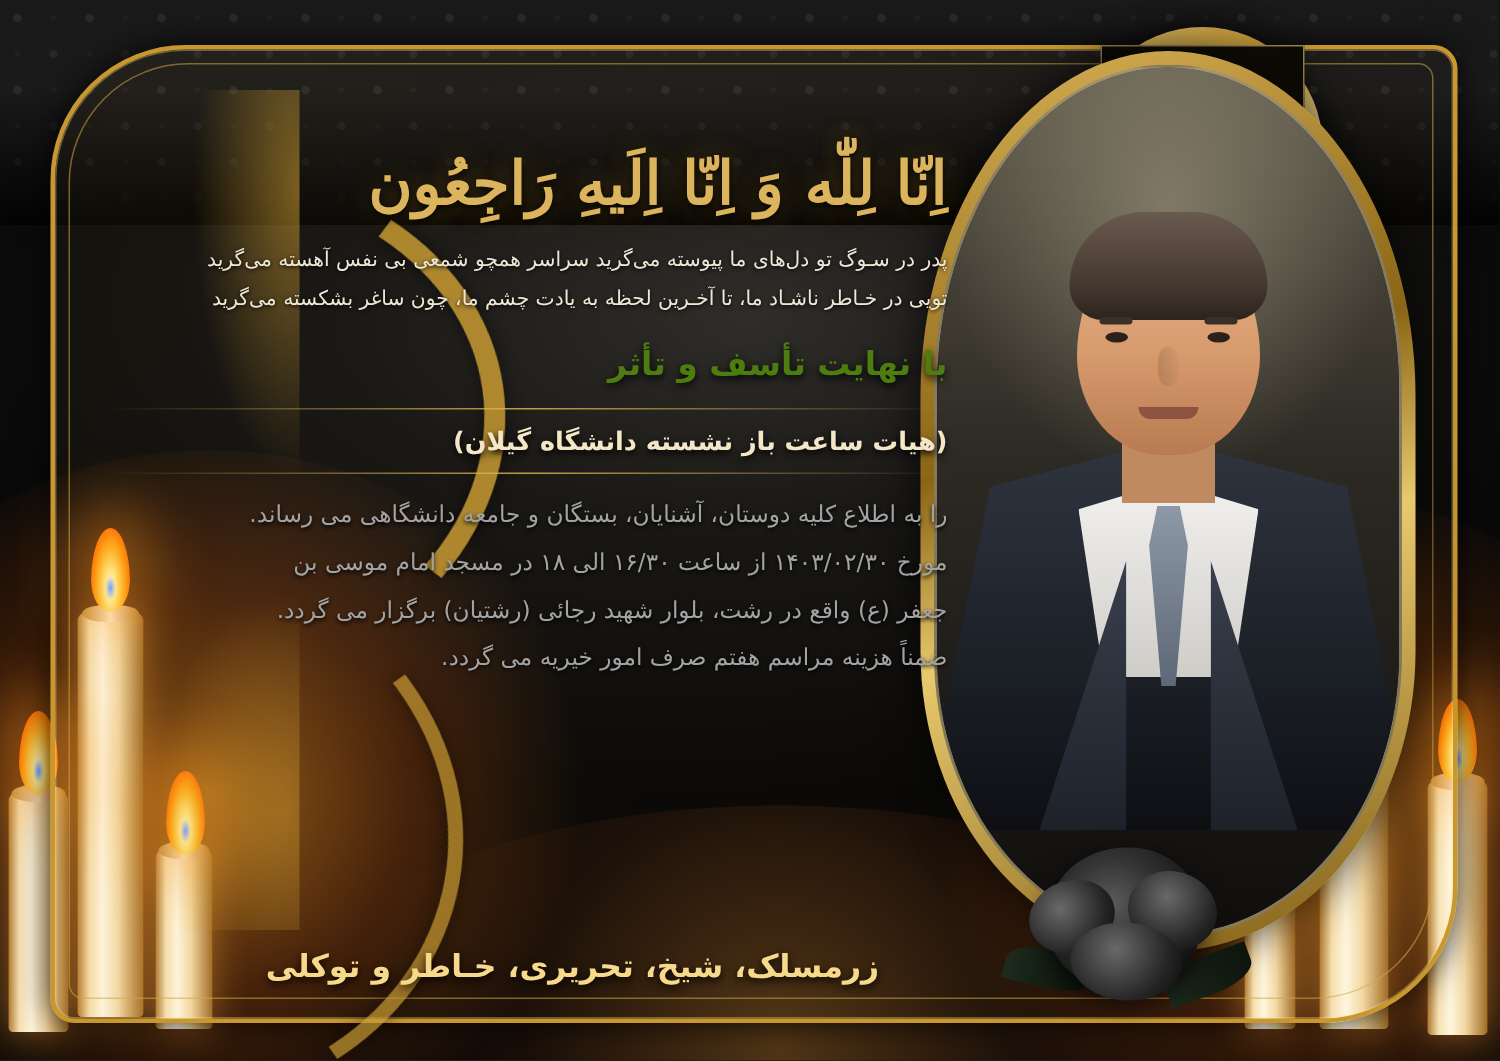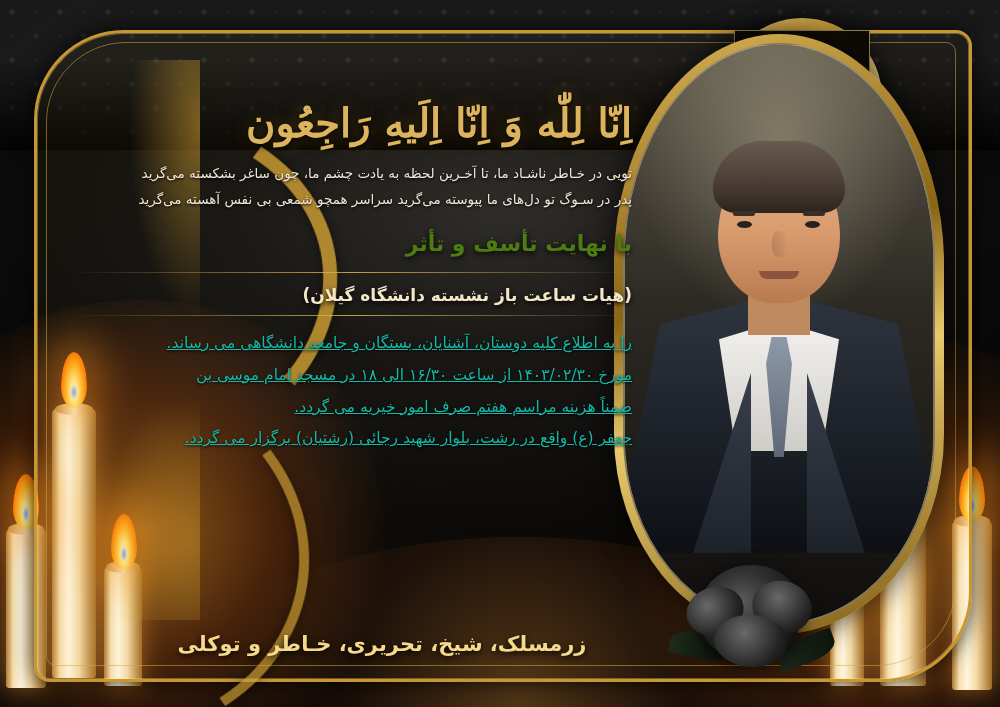--- a/index.html
+++ b/index.html
@@ -349,26 +349,25 @@
     text-shadow: 0 3px 10px rgba(0,0,0,0.95), 0 0 24px rgba(255,200,120,0.25);
   }
   .deceased-title {
     color: #f3e7c8;
     font-size: 17px;
     font-weight: bold;
     margin-bottom: 8px;
     text-shadow: 0 2px 5px #000;
   }
   .body-text {
-    color: #14b8a6;
+    color: #a3a3a3;
     font-size: 15.5px;
     line-height: 2.05;
     margin-top: 10px;
     text-shadow: 0 1px 3px #000;
-    text-decoration: underline;
   }
   .body-text p { margin: 0; }
   .family {
     position: absolute;
     left: 72px; bottom: 44px;
     width: 620px;
     text-align: center;
     direction: rtl;
     color: #f6d98a;
     font-size: 21px;
@@ -483,39 +482,39 @@
     <div class="petal p2"></div>
     <div class="petal p3"></div>
   </div>
 
   <div class="content">
     <div class="text-col">
 
       <div class="basmala">اِنّا لِلّٰه وَ اِنّا اِلَیهِ رَاجِعُون</div>
 
       <div class="poem">
+        <div>پدر در سـوگ تو دل‌های ما پیوسته می‌گرید    سراسر همچو شمعی بی نفس آهسته می‌گرید</div>
         <div>تویی در خـاطر ناشـاد ما، تا آخـرین لحظه    به یادت چشم ما، چون ساغر بشکسته می‌گرید</div>
-        <div>پدر در سـوگ تو دل‌های ما پیوسته می‌گرید    سراسر همچو شمعی بی نفس آهسته می‌گرید</div>
       </div>
 
       <div class="lead">
         <div>با نهایت تأسف و تأثر</div>
       </div>
 
       <div class="divider"></div>
 
       <div class="deceased-title">(هیات ساعت باز نشسته دانشگاه گیلان)</div>
 
       <div class="divider"></div>
 
       <div class="body-text">
         <p>را به اطلاع کلیه دوستان، آشنایان، بستگان و جامعه دانشگاهی می رساند.</p>
         <p>مورخ ۱۴۰۳/۰۲/۳۰ از ساعت ۱۶/۳۰ الی ۱۸ در مسجد امام موسی بن</p>
+        <p>جعفر (ع) واقع در رشت، بلوار شهید رجائی (رشتیان) برگزار می گردد.</p>
         <p>ضمناً هزینه مراسم هفتم صرف امور خیریه می گردد.</p>
-        <p>جعفر (ع) واقع در رشت، بلوار شهید رجائی (رشتیان) برگزار می گردد.</p>
       </div>
     </div>
 
     <div class="family">
       <div>زرمسلک، شیخ، تحریری، خـاطر و توکلی</div>
     </div>
   </div>
 
 </div>
 

